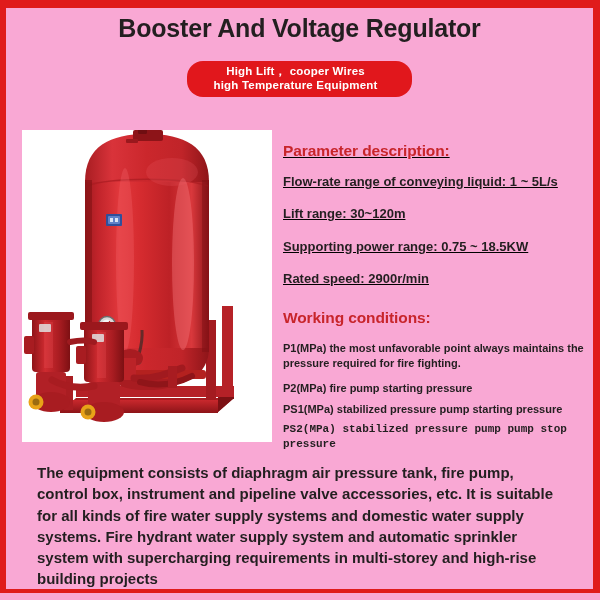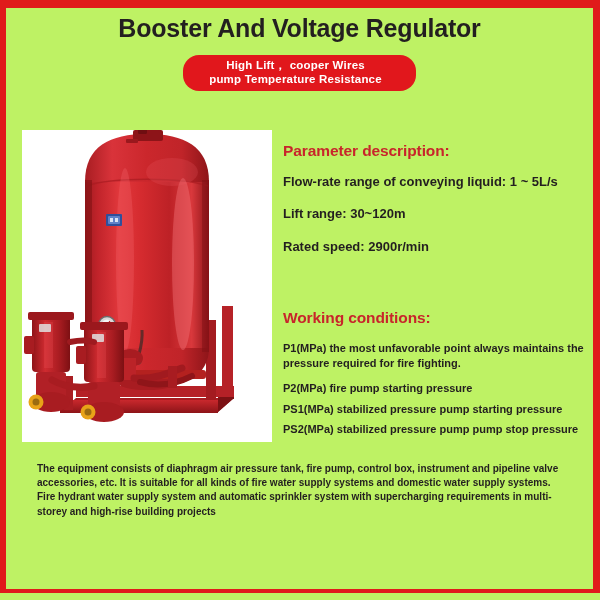--- a/index.html
+++ b/index.html
@@ -5,21 +5,21 @@
 <style>
   html, body {
     margin: 0;
     padding: 0;
     background: #ffffff;
   }
   #page {
     position: relative;
     width: 600px;
     height: 600px;
-    background: #bef264;
+    background: #f9a8d4;
     overflow: hidden;
     font-family: "Liberation Sans", sans-serif;
     -webkit-font-smoothing: antialiased;
   }
 
   
   .frame-edge { position: absolute; background: #e01b1b; }
   .frame-top    { left: 0;   top: 0;    width: 600px; height: 8px; }
   .frame-left   { left: 0;   top: 0;    width: 6px;   height: 592px; }
   .frame-right  { right: 0;  top: 0;    width: 7px;   height: 592px; }
@@ -35,21 +35,21 @@
   .title-line {
     font-size: 25px;
     font-weight: bold;
     color: #231f20;
     line-height: 1.18;
     letter-spacing: -0.2px;
     white-space: nowrap;
   }
   .badge {
     display: inline-block;
-    margin-top: 11px;
+    margin-top: 17px;
     padding: 3px 34px 4px 26px;
     background: #e1171c;
     color: #ffffff;
     border-radius: 16px;
     font-size: 11.5px;
     font-weight: bold;
     line-height: 1.28;
     text-align: center;
     letter-spacing: 0.2px;
   }
@@ -63,20 +63,21 @@
     background: #ffffff;
   }
   .photo svg { display: block; }
 
   
   .right-col {
     position: absolute;
     left: 283px;
     top: 142px;
     width: 300px;
+    text-decoration: underline;
   }
   .sec-head {
     color: #c8252b;
     font-weight: bold;
     font-size: 15.5px;
     letter-spacing: -0.1px;
     margin: 0 0 14px 0;
   }
   .param-item {
     color: #231f20;
@@ -93,58 +94,58 @@
     width: 305px;
   }
   .work-item {
     color: #231f20;
     font-weight: bold;
     font-size: 11px;
     line-height: 1.32;
     margin: 0 0 11px 0;
   }
   .work-item.tight { margin-bottom: 6px; }
-  .work-item.last  { margin-bottom: 13px; }
+  .work-item.last  { margin-bottom: 13px; font-family: Liberation Mono, monospace; }
 
   
   .app-fields {
     position: absolute;
     left: 37px;
     top: 462px;
     width: 530px;
   }
   .app-head {
     color: #c8252b;
     font-weight: bold;
     font-size: 16.5px;
     margin: 0 0 10px 0;
   }
   .app-body {
     color: #231f20;
     font-weight: bold;
-    font-size: 10px;
+    font-size: 15px;
     line-height: 1.42;
     margin: 0;
   }
 </style>
 </head>
 <body>
 
 <div id="page">
 
   <div class="frame-edge frame-top"></div>
   <div class="frame-edge frame-left"></div>
   <div class="frame-edge frame-right"></div>
   <div class="frame-edge frame-bottom"></div>
 
   <div class="header">
     <div class="title-line">Booster And Voltage Regulator</div>
     <div class="badge">
       <span class="badge-line">High Lift， cooper Wires</span>
-      <span class="badge-line">pump Temperature Resistance</span>
+      <span class="badge-line">high Temperature Equipment</span>
     </div>
   </div>
 
   <div class="photo">
     <svg width="250" height="312" viewBox="0 0 250 312" xmlns="http://www.w3.org/2000/svg">
       <defs>
         <linearGradient id="tankShade" x1="0" y1="0" x2="1" y2="0">
           <stop offset="0" stop-color="#9f1b20"></stop>
           <stop offset="0.10" stop-color="#c0232a"></stop>
           <stop offset="0.28" stop-color="#e2383c"></stop>
@@ -266,20 +267,21 @@
 
       <path d="M30,250 C44,258 60,258 72,256" fill="none" stroke="#a81c21" stroke-width="7" stroke-linecap="round"></path>
       <path d="M48,212 C58,210 66,210 72,212" fill="none" stroke="#9e1a1f" stroke-width="6" stroke-linecap="round"></path>
     </svg>
   </div>
 
   <div class="right-col">
     <div class="sec-head">Parameter description:</div>
     <div class="param-item">Flow-rate range of conveying liquid: 1 ~ 5L/s</div>
     <div class="param-item">Lift range: 30~120m</div>
+    <div class="param-item">Supporting power range: 0.75 ~ 18.5KW</div>
     <div class="param-item">Rated speed: 2900r/min</div>
   </div>
 
   <div class="working">
     <div class="sec-head">Working conditions:</div>
     <div class="work-item">P1(MPa) the most unfavorable point always maintains the pressure required for fire fighting.</div>
     <div class="work-item tight">P2(MPa) fire pump starting pressure</div>
     <div class="work-item tight">PS1(MPa) stabilized pressure pump starting pressure</div>
     <div class="work-item last">PS2(MPa) stabilized pressure pump pump stop pressure</div>
   </div>

